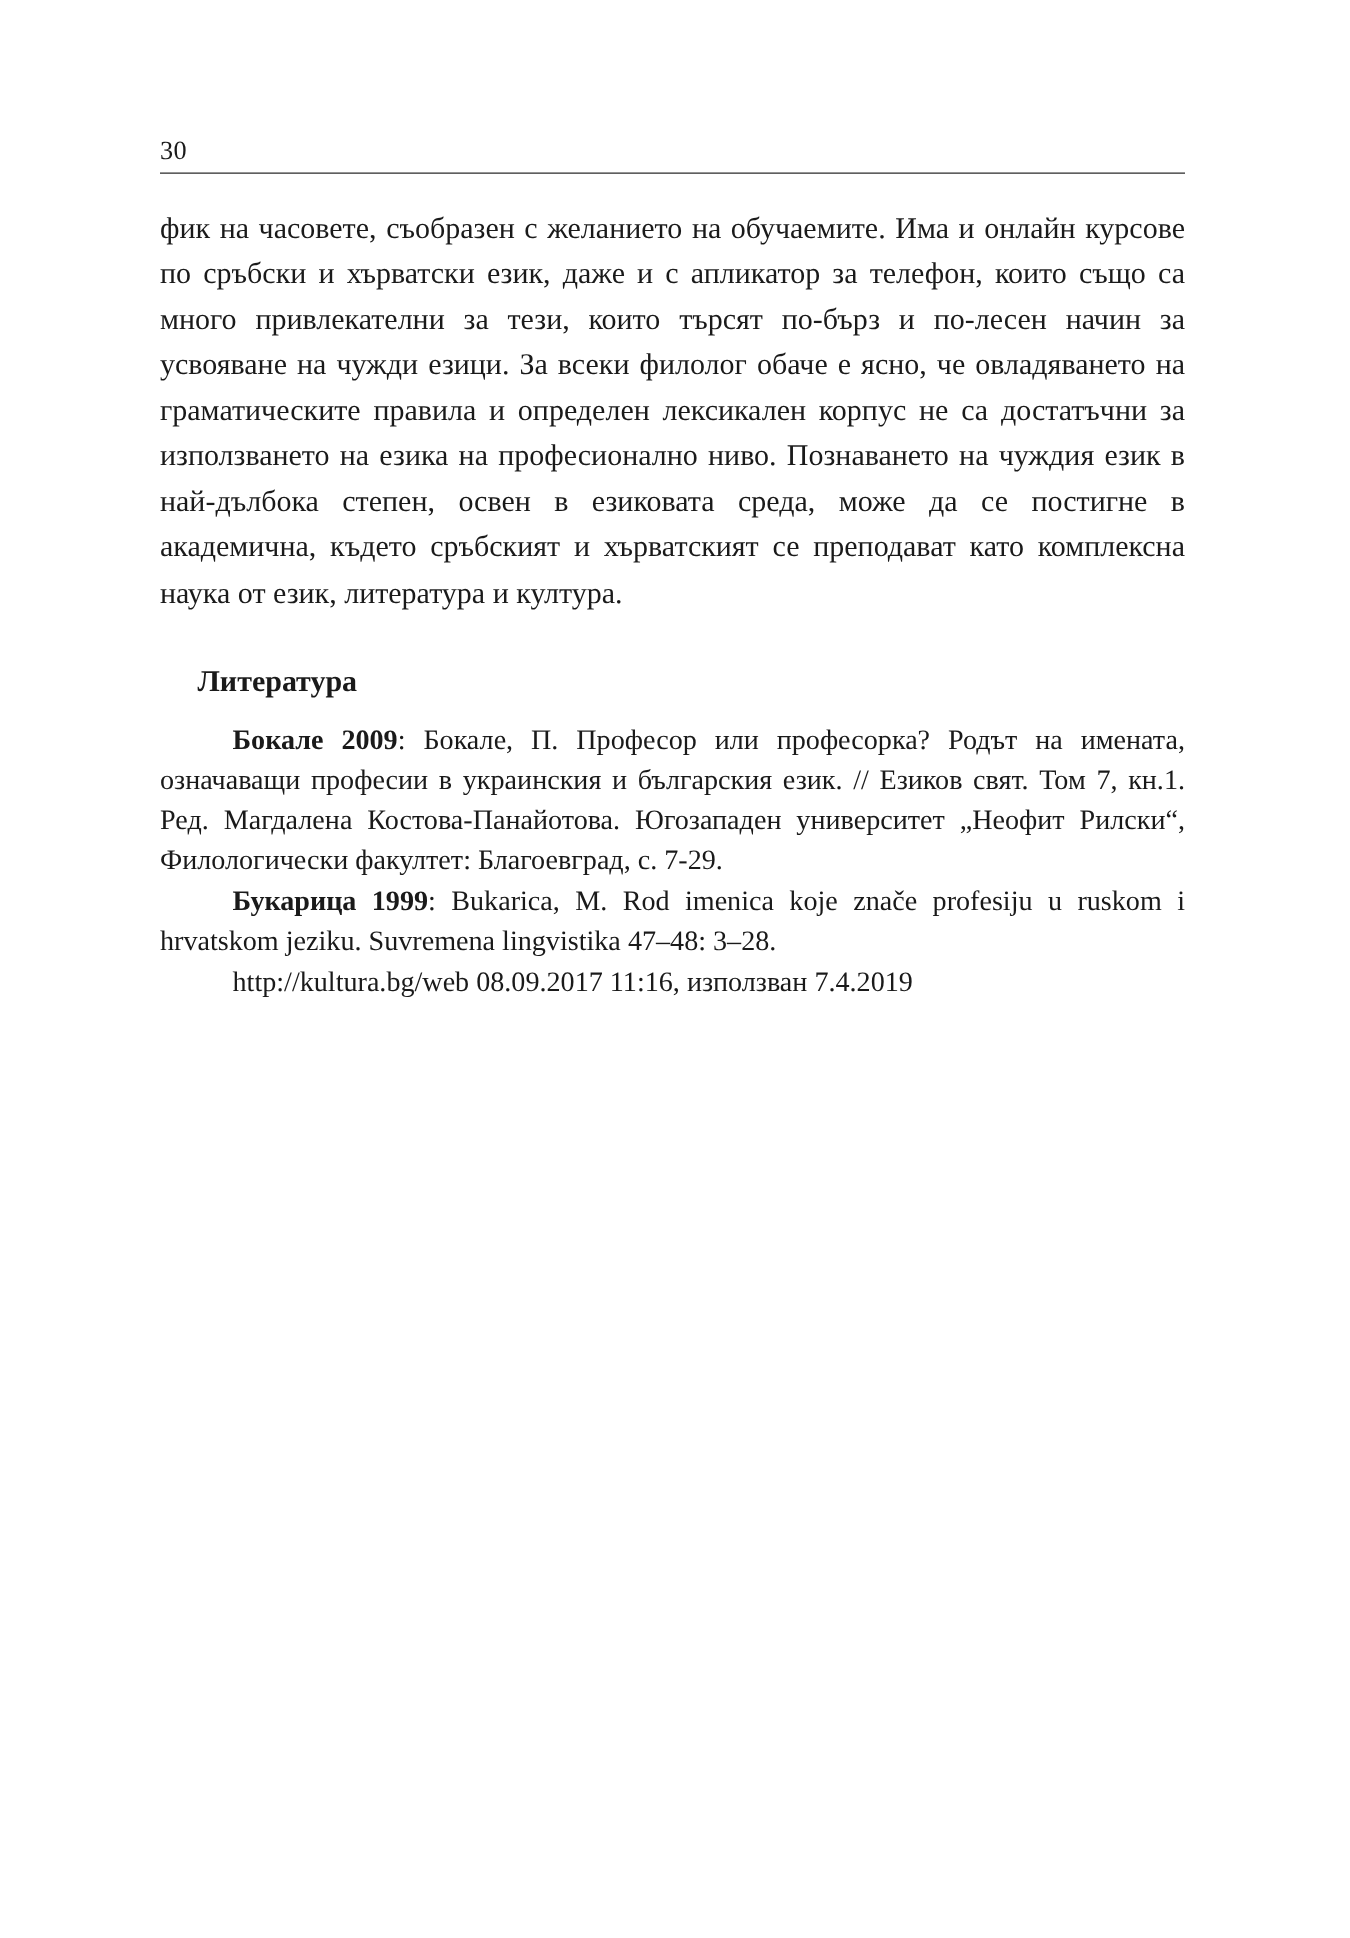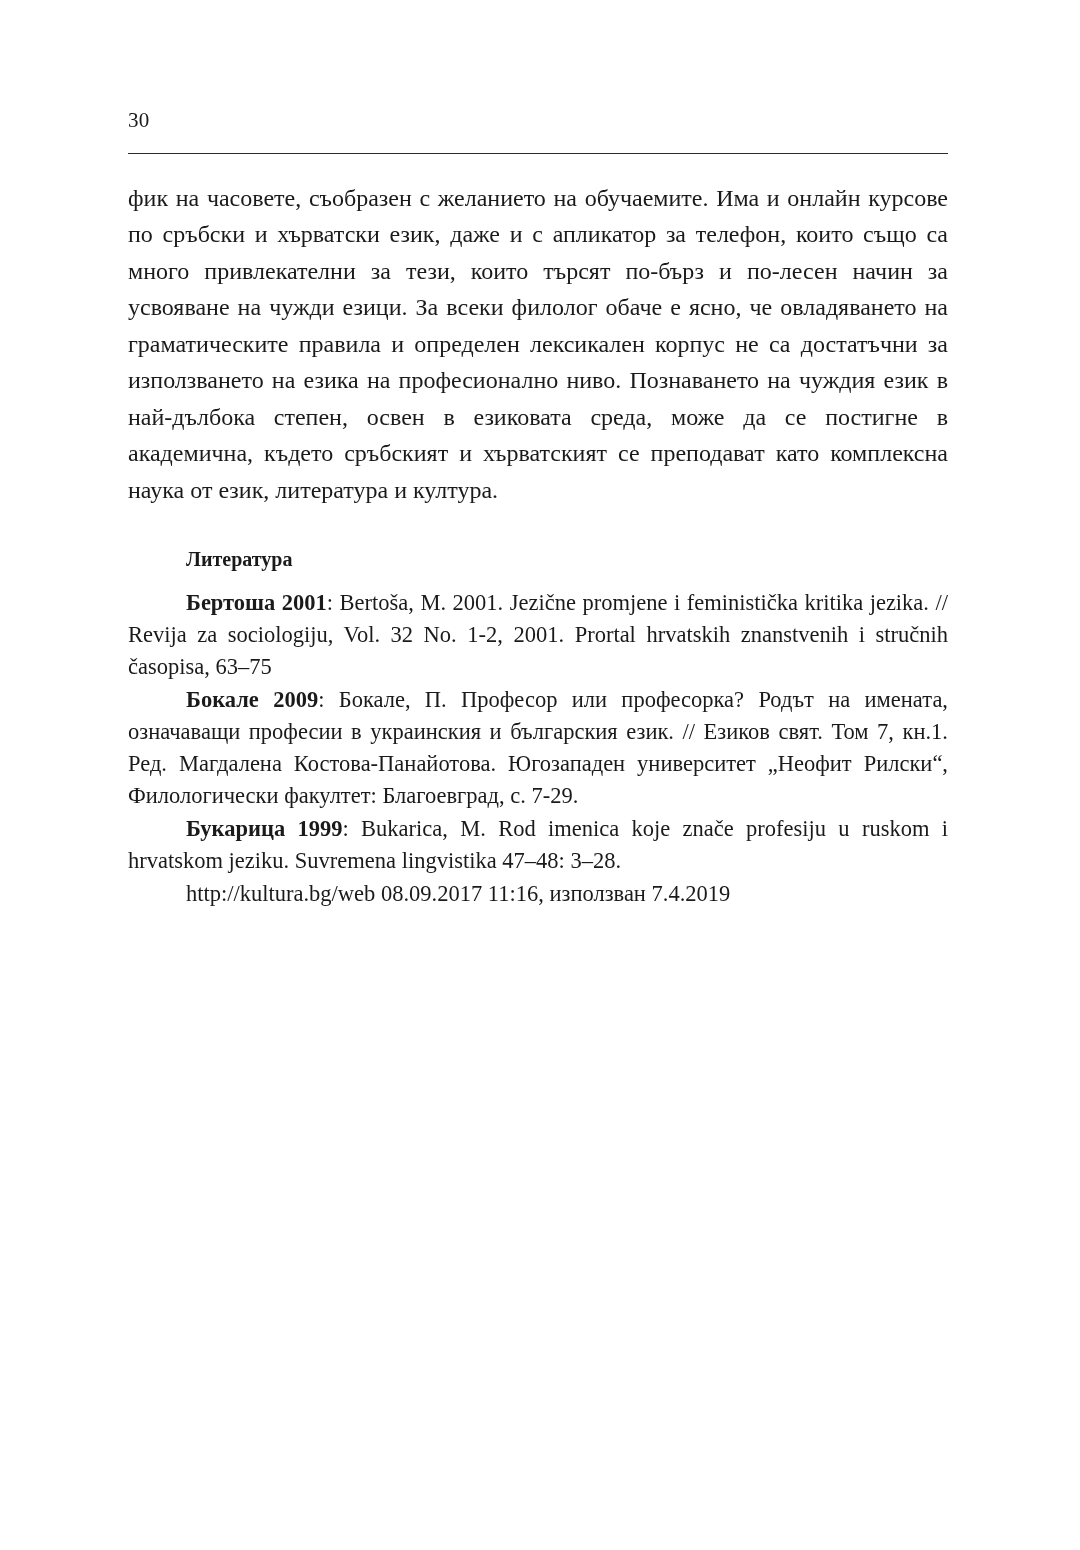--- a/index.html
+++ b/index.html
@@ -20,21 +20,21 @@
     position: absolute;
     left: 128px;
     top: 108px;
     width: 820px;
   }
   
   .header-row {
     display: flex;
     align-items: flex-end;
     font-size: 19px;
-    padding-bottom: 20px;
+    padding-bottom: 5px;
     border-bottom: 1.2px solid #2b2b2b;
   }
   .folio {
     width: 100px;
     font-size: 21px;
     letter-spacing: 0.2px;
   }
   .running-title {
     flex: 1;
     text-align: left;
@@ -47,22 +47,22 @@
   .body-text {
     margin-top: 26px;
     font-size: 24px;
     line-height: 1.52;
     text-align: justify;
     text-justify: inter-word;
     hyphens: manual;
   }
   .section-title {
     margin-top: 40px;
-    margin-left: 58px;
-    font-size: 20px;
+    margin-left: 30px;
+    font-size: 24px;
     font-weight: bold;
   }
   .refs {
     margin-top: 16px;
     font-size: 22.5px;
     line-height: 1.42;
     text-align: justify;
   }
   .ref {
     text-indent: 58px;
@@ -91,23 +91,20 @@
     <div class="header-row">
       <div class="folio">30</div>
     </div>
 
     <div class="body-text">фик на часовете, съобразен с желанието на обучаемите. Има и онлайн курсове по сръбски и хърватски език, даже и с апликатор за телефон, които също са много привлекателни за тези, които търсят по-бърз и по-лесен начин за усвояване на чужди езици. За всеки филолог обаче е ясно, че овладяването на граматическите правила и определен лексикален корпус не са достатъчни за използването на езика на професионално ниво. Познаването на чуждия език в най-дълбока степен, освен в езиковата среда, може да се постигне в академична, където сръбският и хърватският се преподават като комплексна наука от език, литература и култура.</div>
 
     <div class="section-title">Литература</div>
 
     <div class="refs">
 
-      <div class="ref">
-        <b>Бертоша 2001</b><span>:</span><span> Bertoša, M. 2001. Jezične promjene i feministička kritika jezika. // Revija za sociologiju, Vol. 32 No. 1-2, 2001. Prortal hrvatskih znanstvenih i stručnih časopisa, 63–75</span>
-      </div>
 
       <div class="ref">
         <b>Бокале 2009</b><span>:</span><span> Бокале, П. Професор или професорка? Родът на имената, означаващи професии в украинския и българския език. // Езиков свят. Том 7, кн.1. Ред. Магдалена Костова-Панайотова. Югозападен университет „Неофит Рилски“, Филологически факултет: Благоевград, с. 7-29.</span>
       </div>
 
       <div class="ref">
         <b>Букарица 1999</b><span>:</span><span> Bukarica, M. Rod imenica koje znače profesiju u ruskom i hrvatskom jeziku. Suvremena lingvistika 47–48: 3–28.</span>
       </div>
 
 

